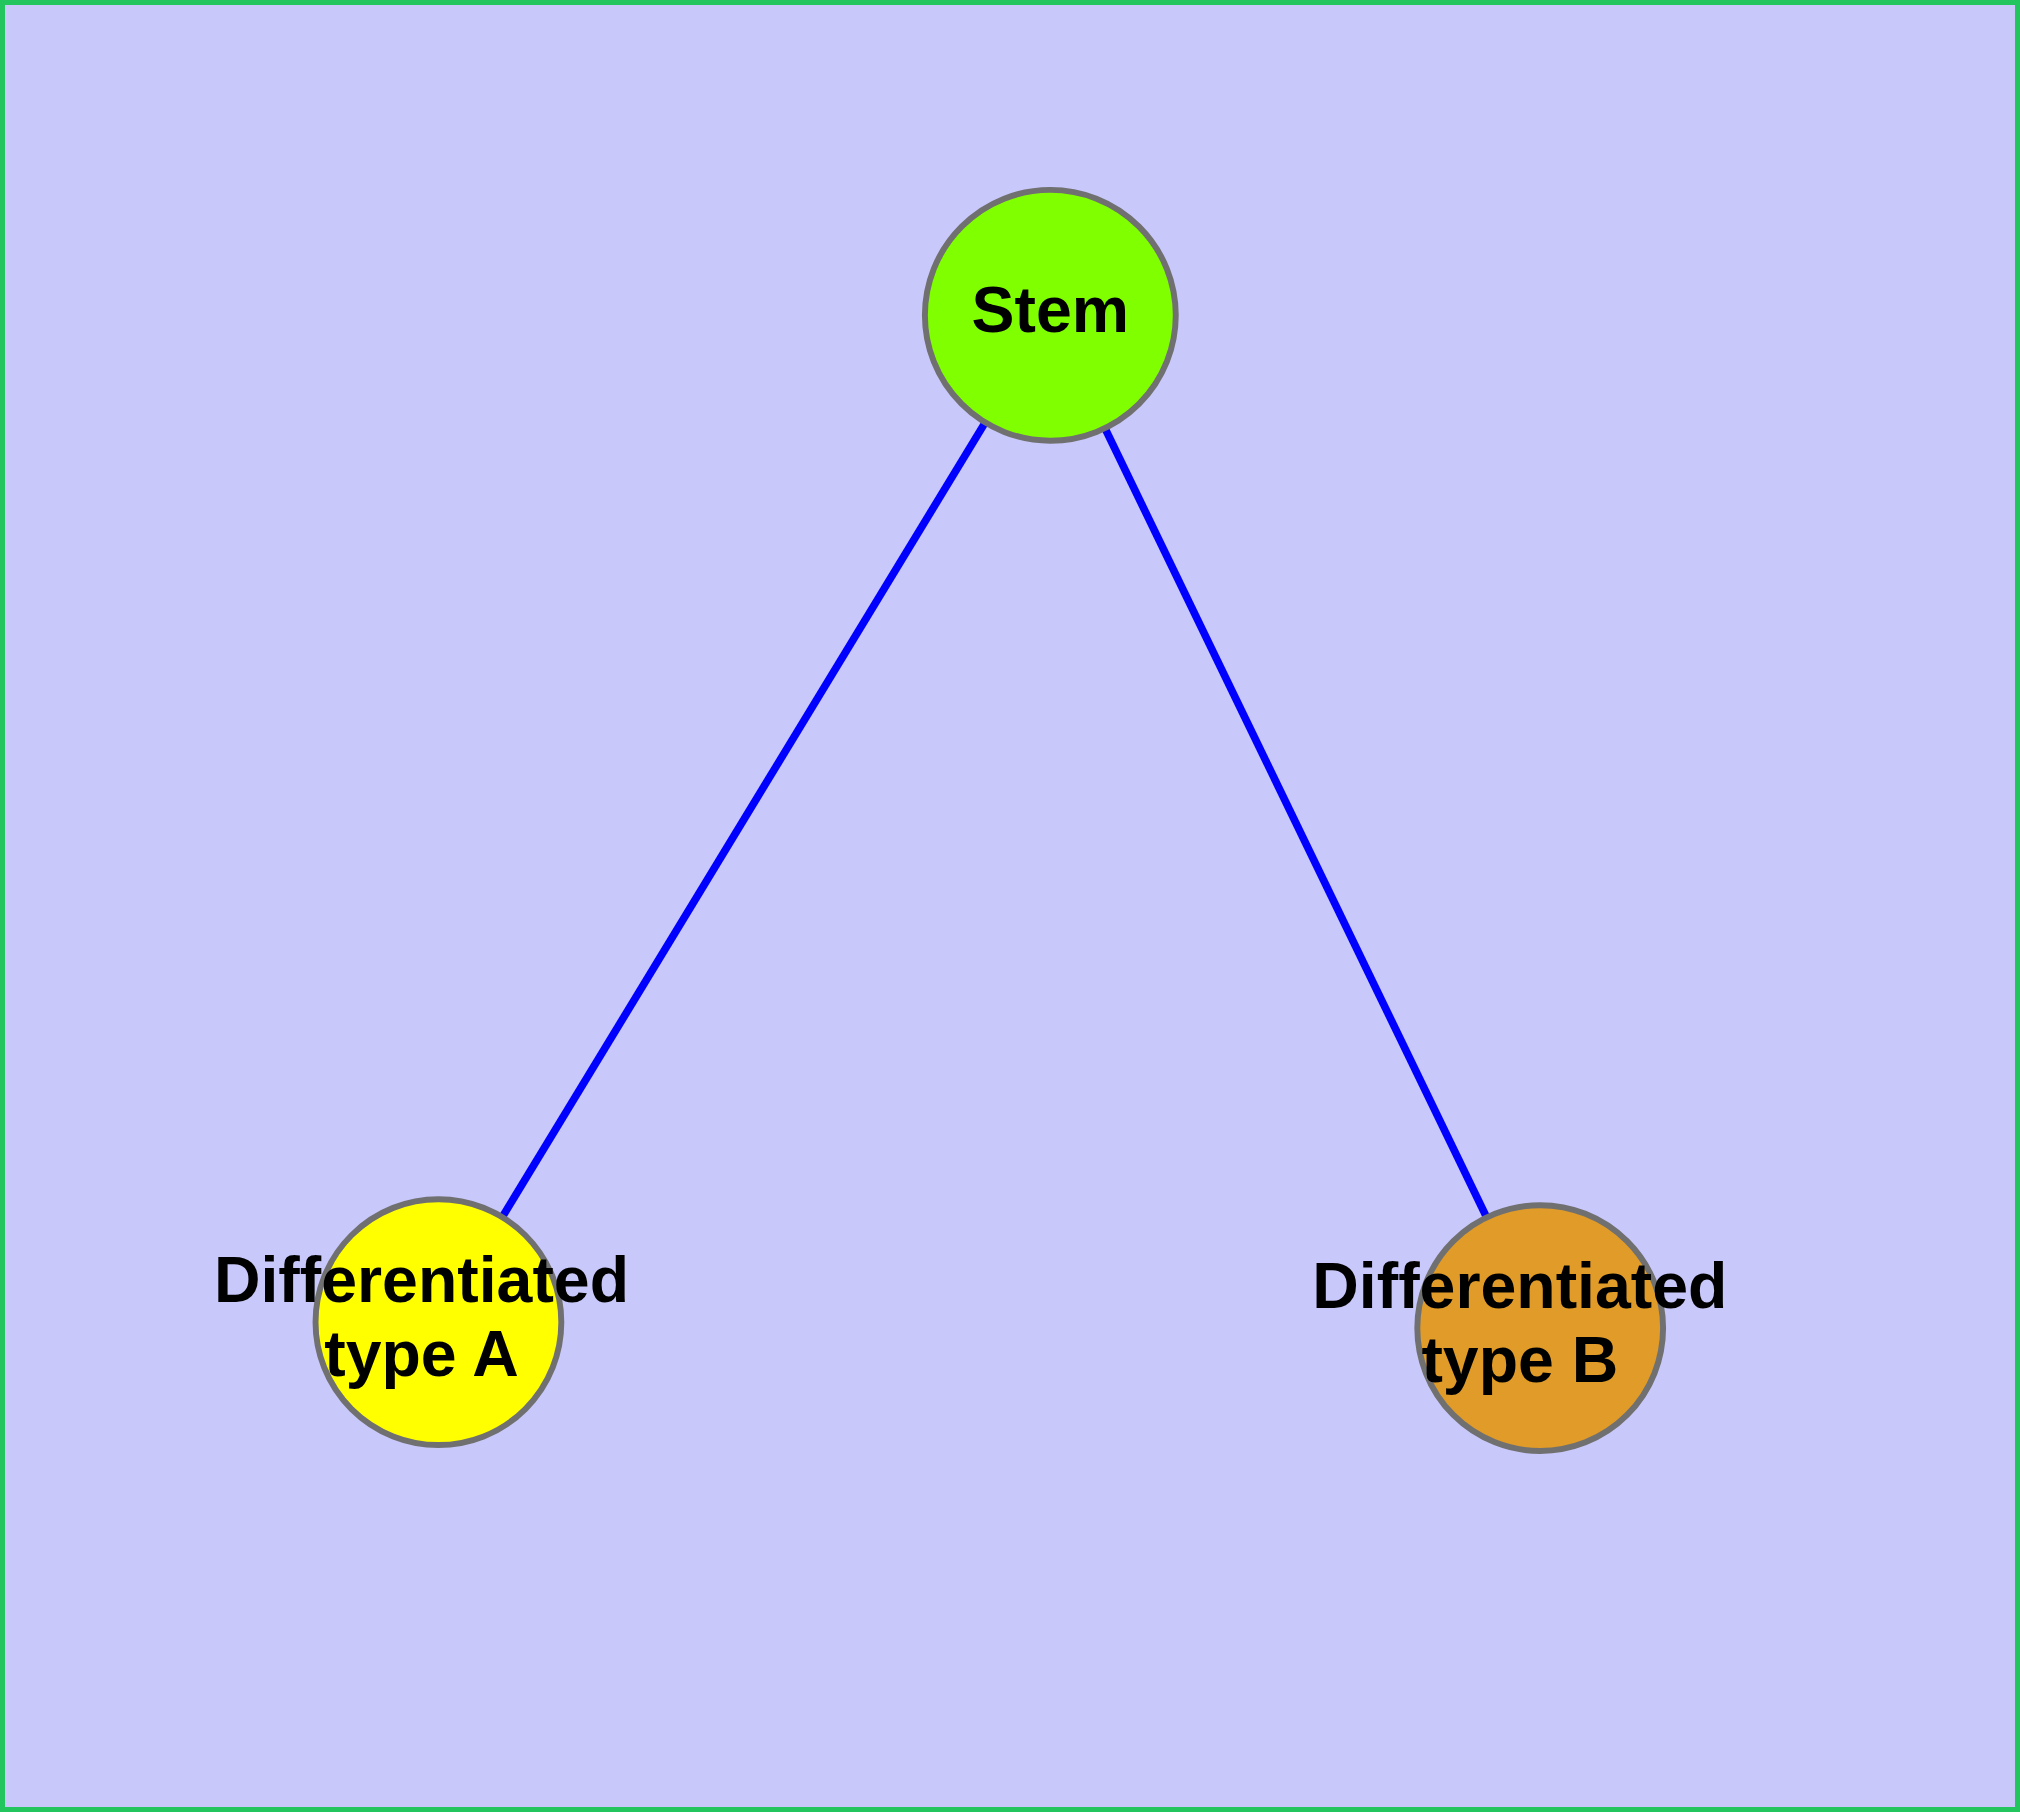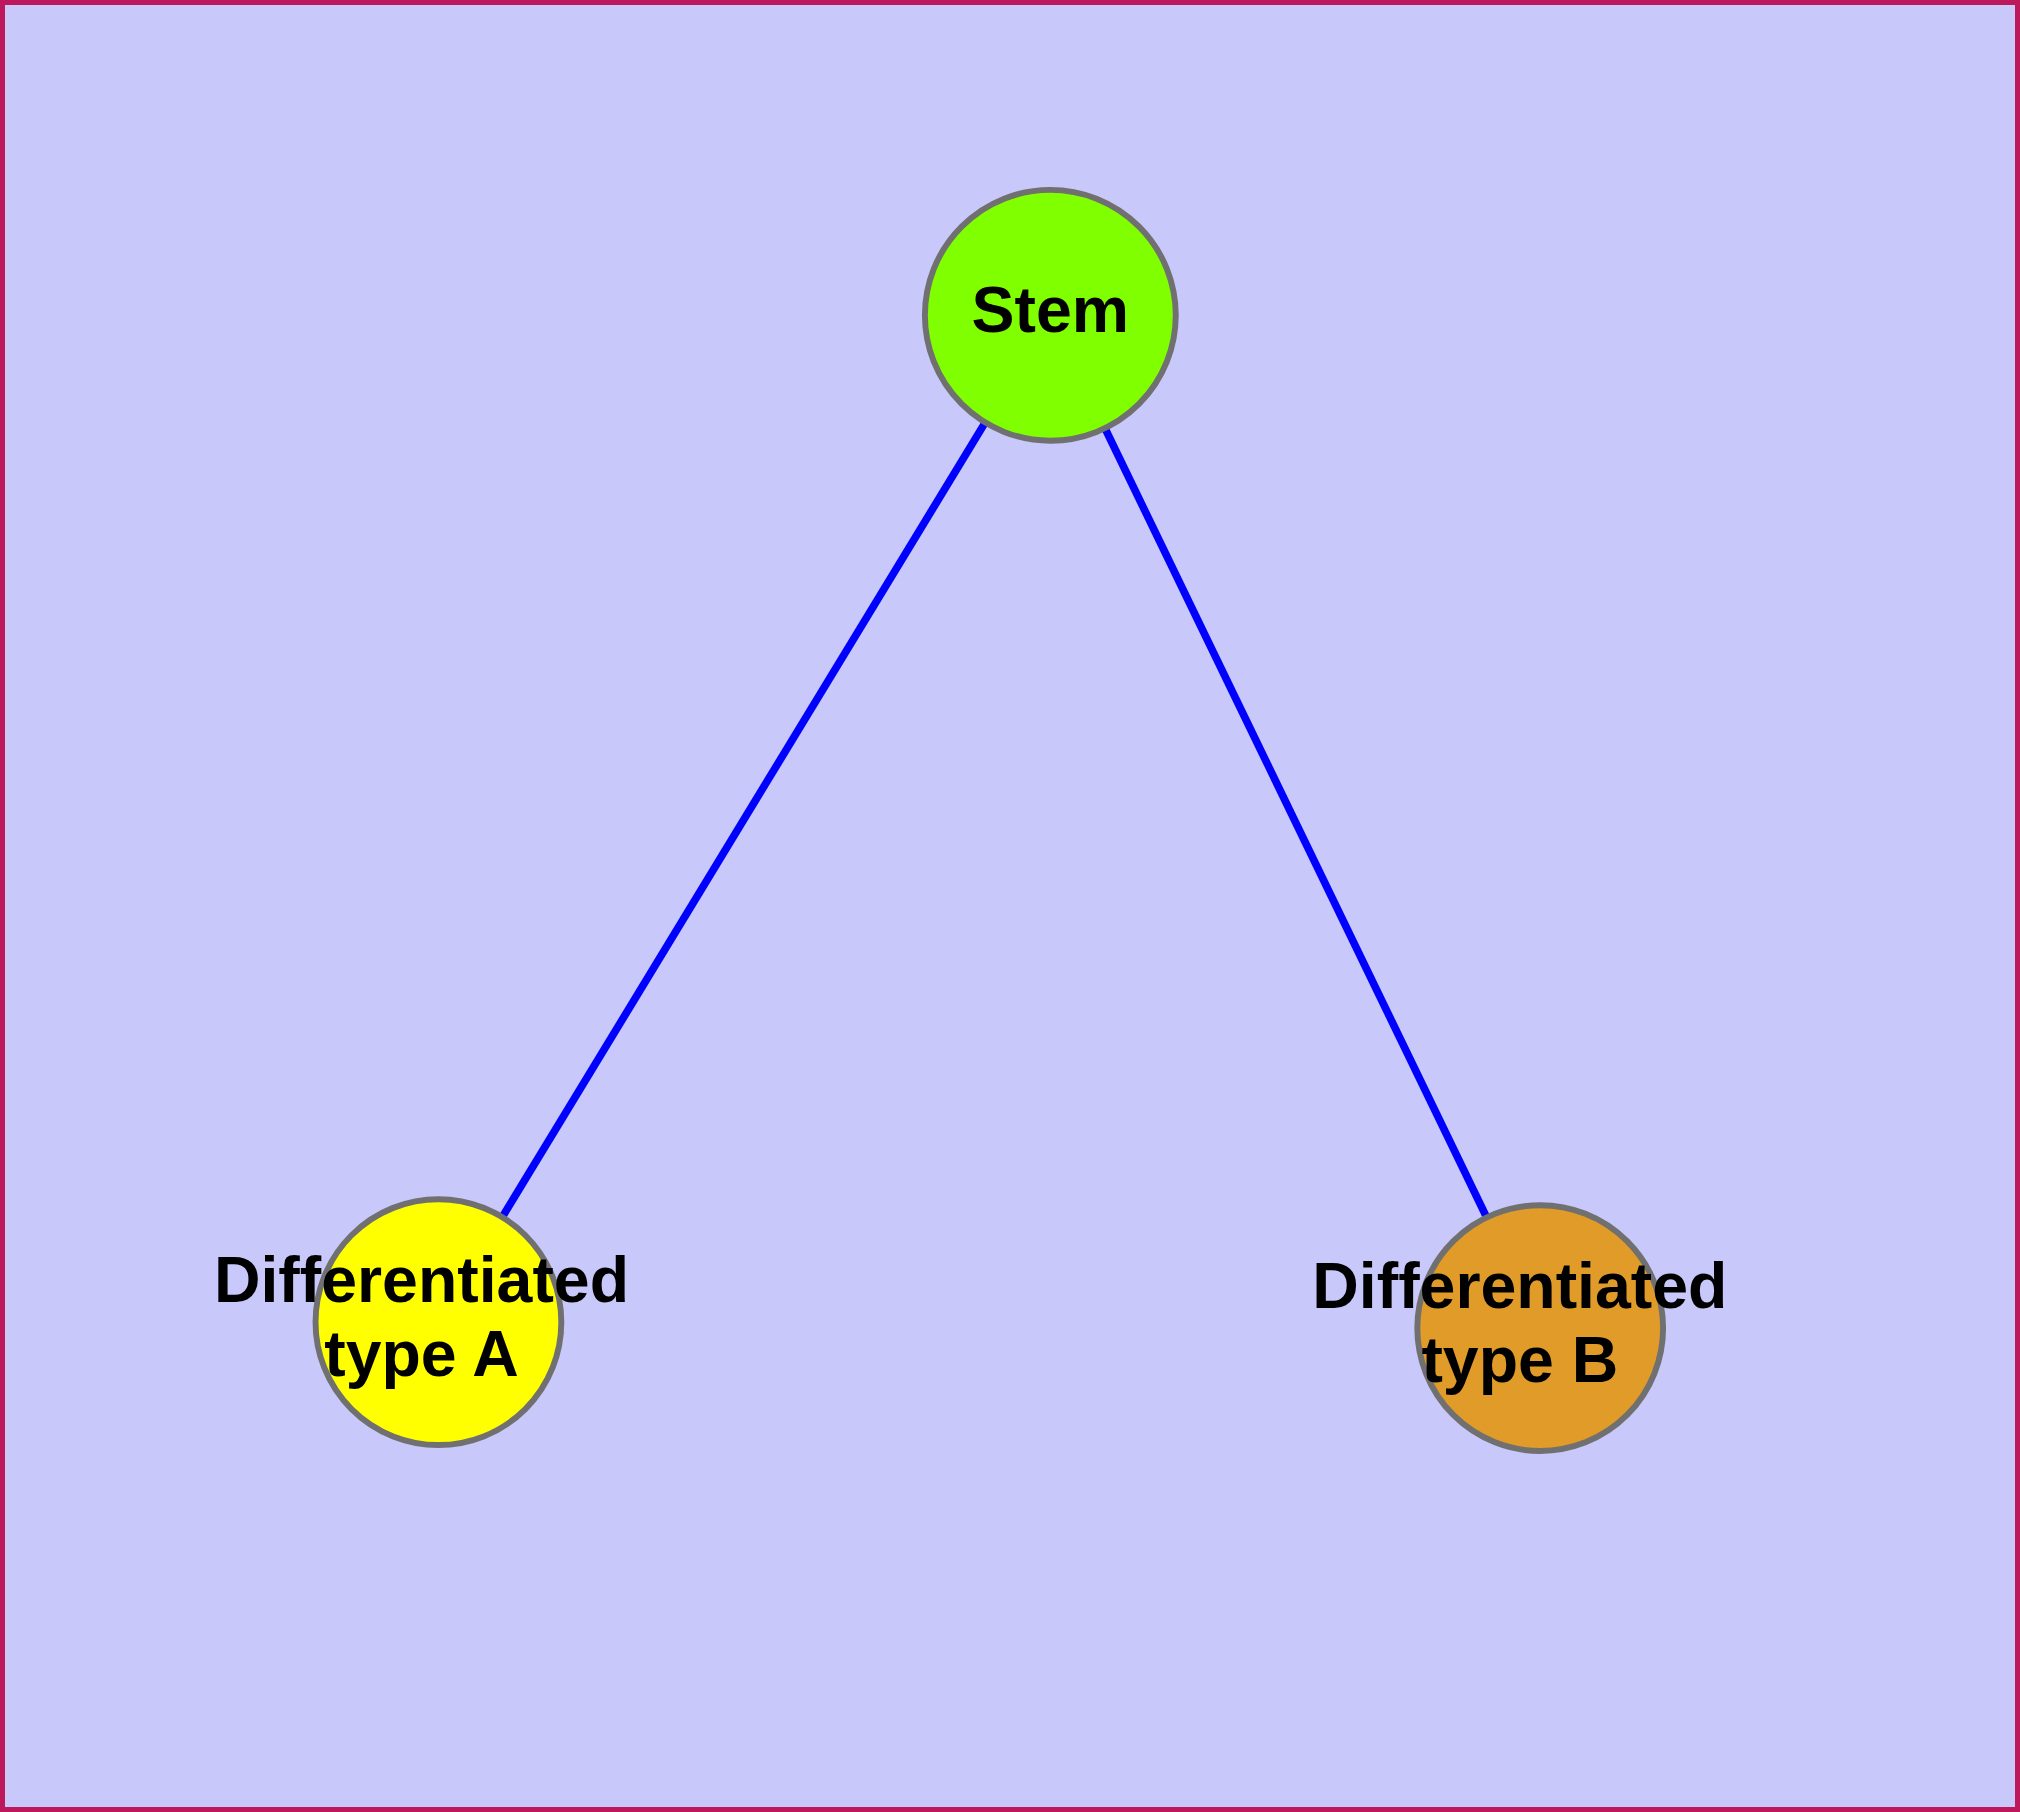--- a/index.html
+++ b/index.html
@@ -5,21 +5,21 @@
 <style>
   html, body {
     margin: 0;
     padding: 0;
     background: #ffffff;
   }
   #canvas {
     position: relative;
     width: 2021px;
     height: 1812px;
-    background: #be185d;
+    background: #22c55e;
     overflow: hidden;
     font-family: "Liberation Sans", "DejaVu Sans", sans-serif;
   }
   #plot-area {
     position: absolute;
     left: 5.1px;
     top: 5.1px;
     width: 2010px;
     height: 1802px;
     background: #c8c8fa;

